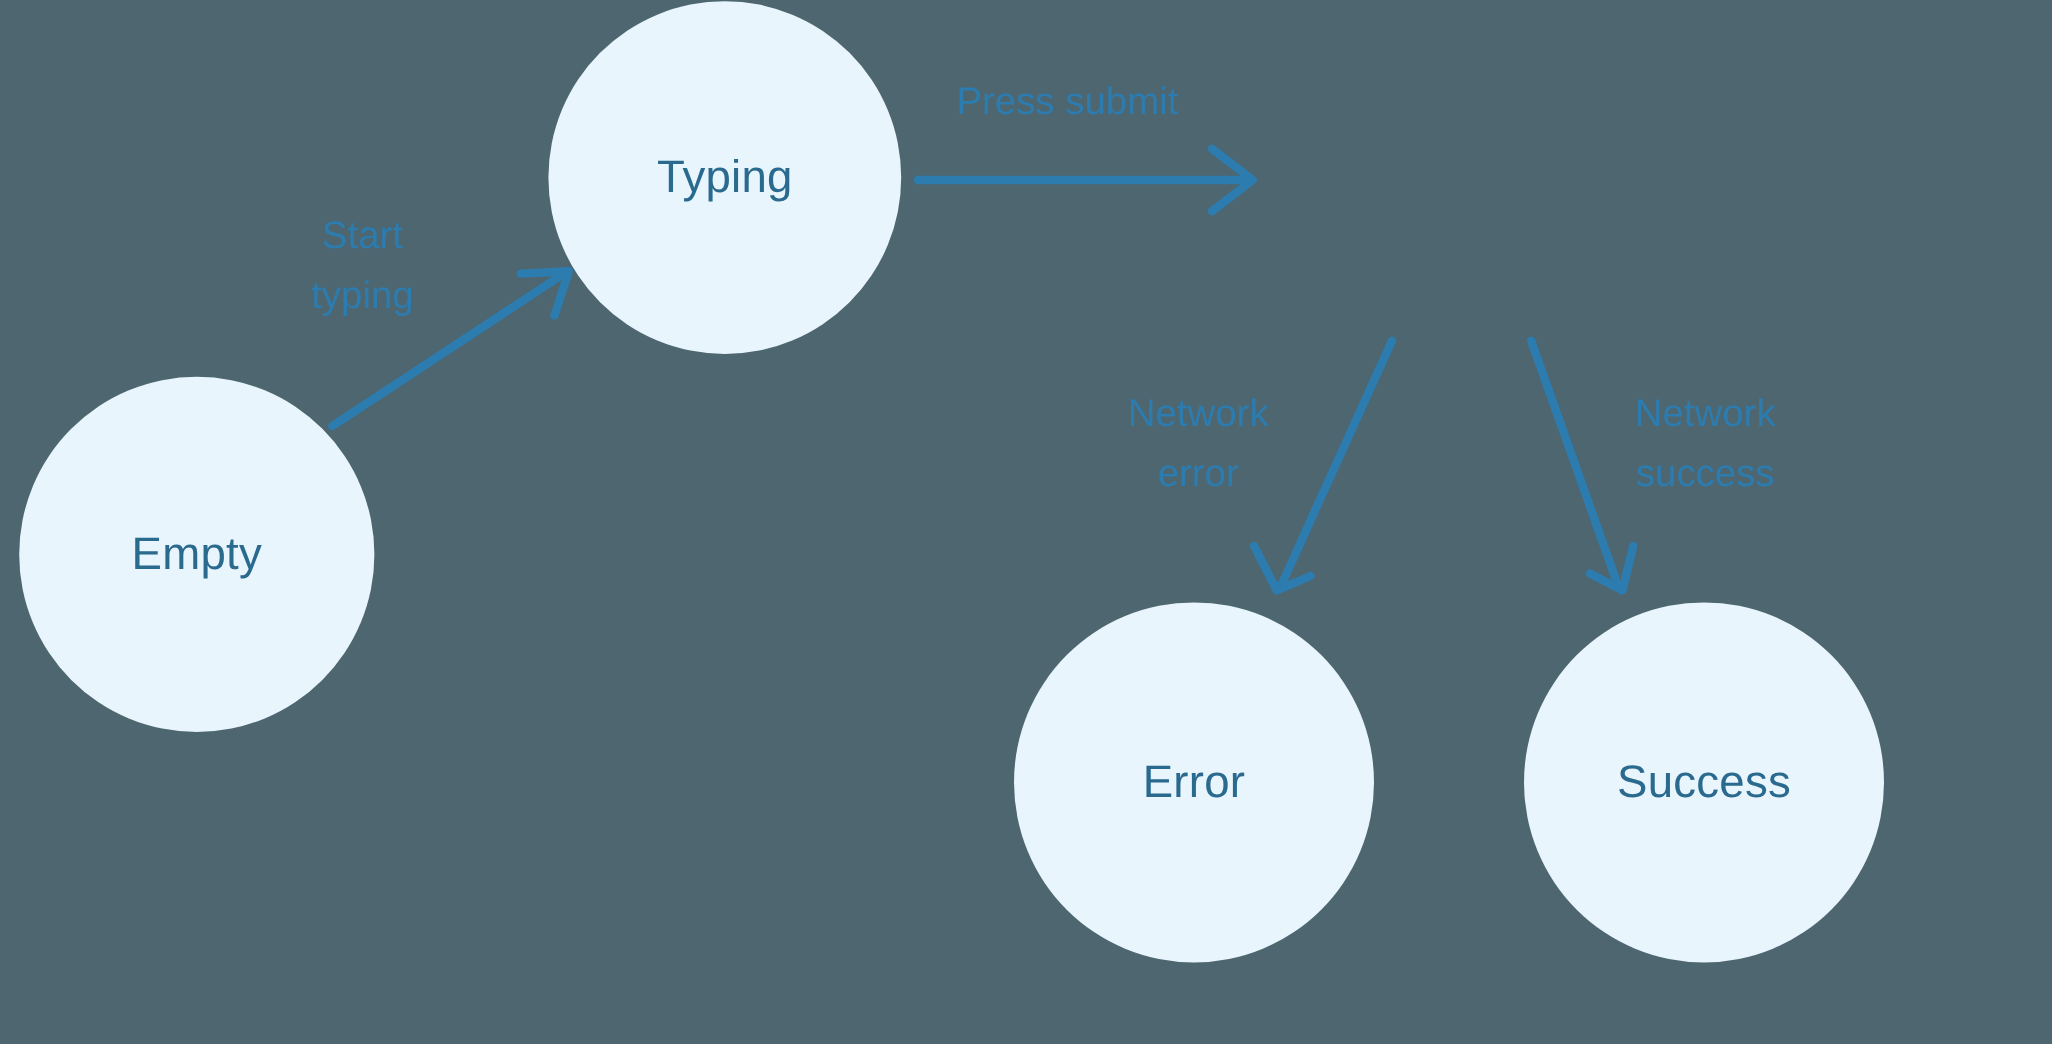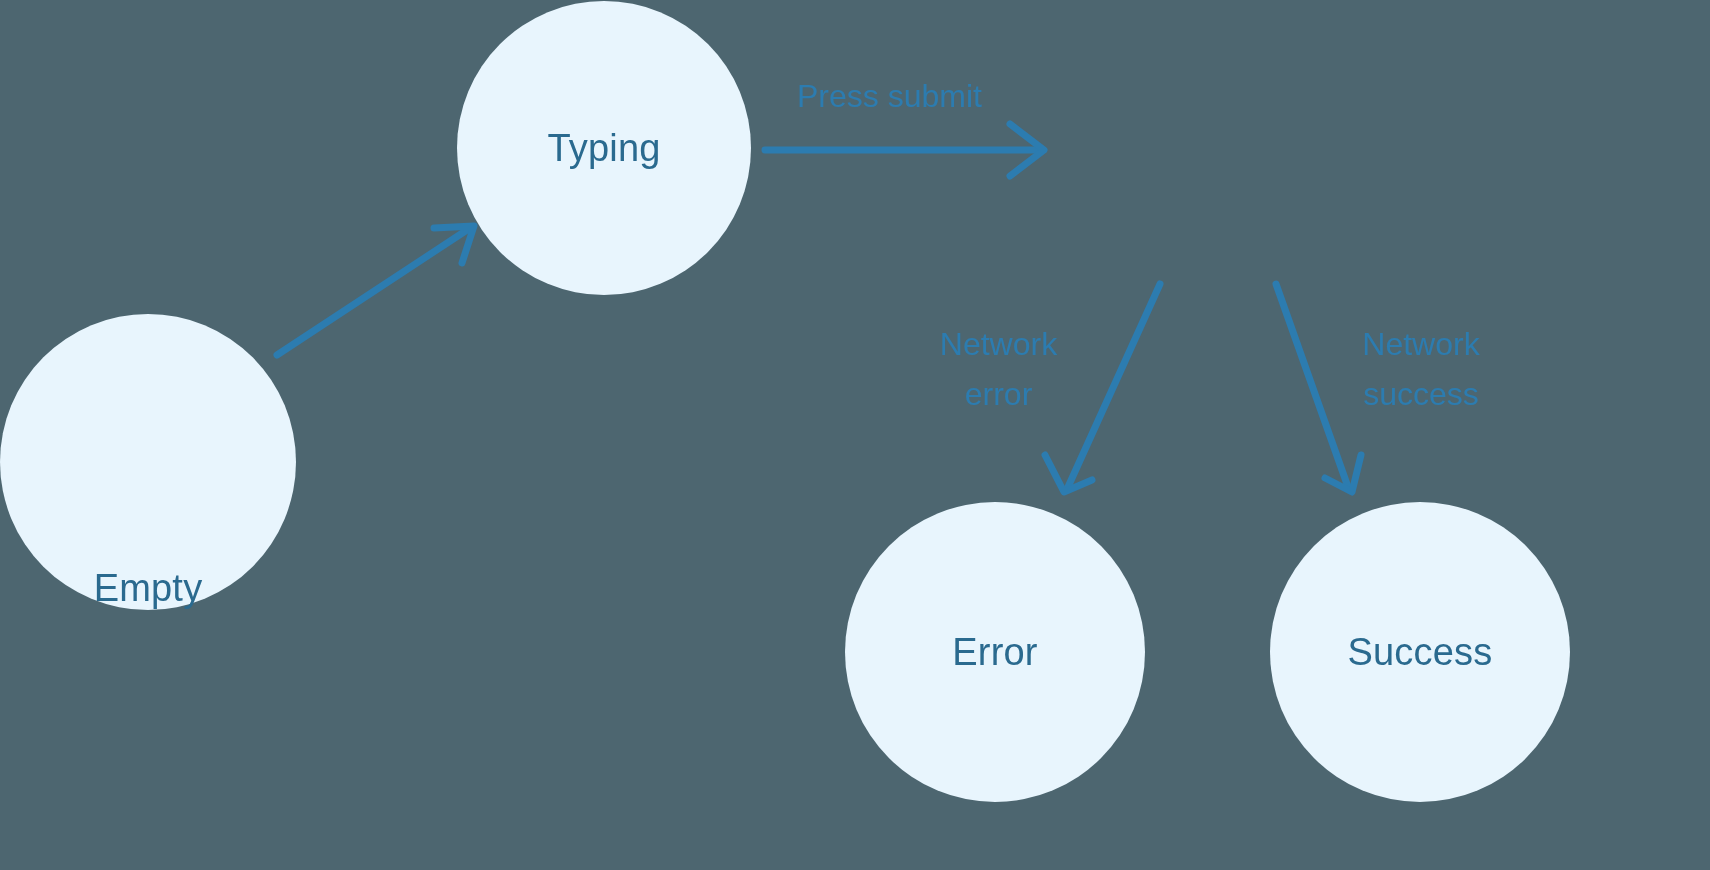--- a/index.html
+++ b/index.html
@@ -74,39 +74,43 @@
       <line x1="1160" y1="284" x2="1068" y2="487" stroke="#2c7cb0" stroke-width="7" stroke-linecap="round"></line>
       <polyline points="1045,455 1064,492 1092,480" fill="none" stroke="#2c7cb0" stroke-width="7" stroke-linecap="round" stroke-linejoin="round"></polyline>
     </g>
 
     <g>
       <line x1="1276" y1="284" x2="1348" y2="487" stroke="#2c7cb0" stroke-width="7" stroke-linecap="round"></line>
       <polyline points="1325,478 1352,492 1361,455" fill="none" stroke="#2c7cb0" stroke-width="7" stroke-linecap="round" stroke-linejoin="round"></polyline>
     </g>
   </svg>
 
-  <div class="state-node" style="left:0px; top:314px; width:296px; height:296px;align-items:flex-end;">
+  <div class="state-node" style="left:16px; top:314px; width:296px; height:296px;">
     <span class="state-node-label">Empty</span>
   </div>
 
   <div class="state-node" style="left:457px; top:1px; width:294px; height:294px;">
     <span class="state-node-label">Typing</span>
   </div>
 
 
   <div class="state-node" style="left:845px; top:502px; width:300px; height:300px;">
     <span class="state-node-label">Error</span>
   </div>
 
   <div class="state-node" style="left:1270px; top:502px; width:300px; height:300px;">
     <span class="state-node-label">Success</span>
   </div>
 
+  <div class="edge-label center" style="left:222px; top:172px; width:160px;">
+    <div>Start</div>
+    <div>typing</div>
+  </div>
 
-  <div class="edge-label" style="left:797px; top:72px;">
+  <div class="edge-label" style="left:797px; top:60px;">
     <div>Press submit</div>
   </div>
 
   <div class="edge-label center clipped" style="left:922px; top:320px; width:153px;">
     <div>Network</div>
     <div>error</div>
   </div>
 
   <div class="edge-label center clipped" style="left:1345px; top:320px; width:152px;">
     <div>Network</div>

